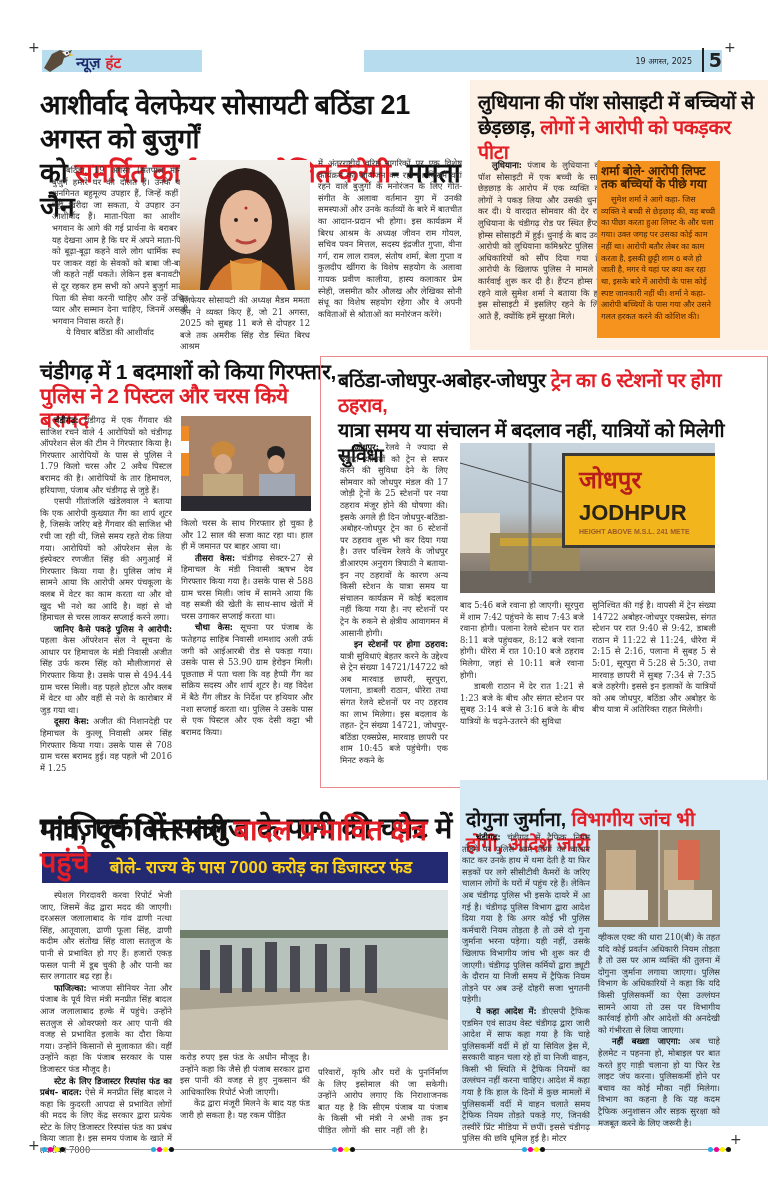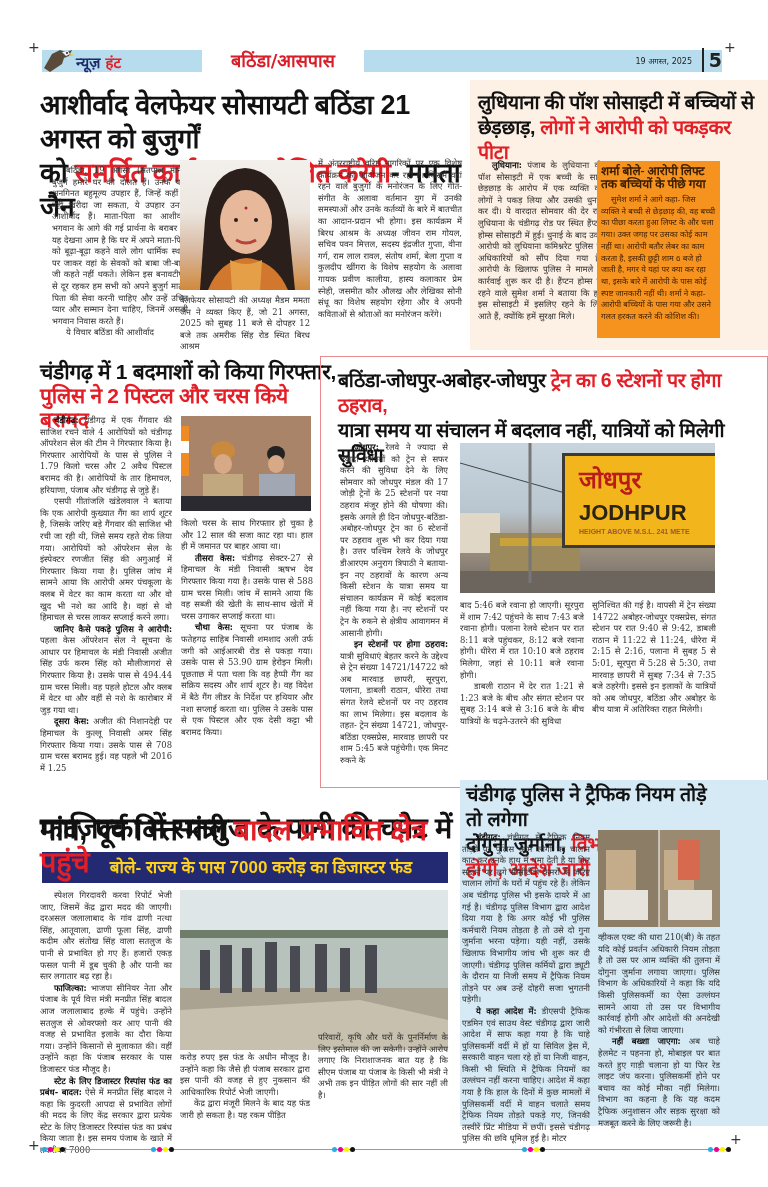--- a/index.html
+++ b/index.html
@@ -31,21 +31,21 @@
   .a1-col1 { left: 40px; top: 165px; width: 136px; margin-left: 12px; }
   .a1-photo { left: 180px; top: 160px; width: 130px; height: 130px; background: linear-gradient(180deg,#f3f0ec 0%,#ece6df 40%,#d8b8a0 70%,#d08a3c 100%); overflow: hidden; }
   .a1-caption { left: 180px; top: 295px; width: 130px; }
   .a1-col3 { left: 318px; top: 158px; width: 144px; }
 
   
   .a2-box { left: 470px; top: 80px; width: 298px; height: 270px; background: #fdf0e4; }
   .a2-head { left: 478px; top: 90px; width: 285px; font-size: 19.5px; line-height: 25px; }
   .a2-col { left: 478px; top: 160px; width: 125px; }
   .a2-side { left: 597px; top: 161px; width: 123px; height: 177px; background: #f6931e; padding: 4px; }
-  .a2-side-title { font-family: Liberation Serif, serif; font-weight: bold; font-size: 12px; line-height: 13px; color: #3a1d00; }
+  .a2-side-title { font-family: Liberation Sans, sans-serif; font-weight: bold; font-size: 12px; line-height: 13px; color: #3a1d00; }
   .a2-side-text { font-family: "Liberation Sans", sans-serif; font-size: 8px; line-height: 11.7px; color: #3a1d00; margin-top: 3px; text-indent: 10px; }
 
   
   .a3-head { left: 40px; top: 360px; width: 300px; font-size: 21px; line-height: 24px; }
   .a3-col1 { left: 40px; top: 415px; width: 132px; }
   .a3-photo { left: 181px; top: 416px; width: 130px; height: 95px; background: linear-gradient(180deg,#8a6a52 0%,#b48866 35%,#c9c0b5 60%,#6e6b72 85%,#2d2b30 100%); overflow: hidden; }
   .a3-col2 { left: 181px; top: 518px; width: 132px; }
 
   
   .a4-box { left: 320px; top: 356px; width: 448px; height: 432px; border: 1.5px solid #e88a8e; }
@@ -59,21 +59,21 @@
   .a4-col2 { left: 460px; top: 600px; width: 124px; }
   .a4-col3 { left: 592px; top: 600px; width: 124px; }
 
   
   .a5-head { left: 40px; top: 795px; width: 420px; font-size: 29px; line-height: 32px; }
   .a5-banner2 { left: 42px; top: 821px; width: 406px; height: 31px; background: #232a72; }
   .a5-banner-text { position: absolute; left: 0; top: 0; width: 100%; height: 100%; color: #ffd11a; font-family: "Liberation Sans", sans-serif; font-weight: bold; font-size: 17px; line-height: 31px; text-align: center; padding-left: 32px; }
   .a5-col1 { left: 40px; top: 858px; width: 132px; }
   .a5-photo { left: 180px; top: 860px; width: 268px; height: 188px; background: linear-gradient(180deg,#dde4e6 0%,#c9d2d2 22%,#9aa69e 38%,#7d8a82 55%,#b9b1a1 75%,#a79f8e 100%); overflow: hidden; }
   .a5-col2 { left: 180px; top: 1052px; width: 130px; }
-  .a5-col3 { left: 318px; top: 1032px; width: 130px; }
+  .a5-col3 { left: 318px; top: 1068px; width: 130px; font-family: Liberation Mono, monospace; }
 
   
   .a6-box { left: 460px; top: 780px; width: 308px; height: 346px; background: #d6eaf6; }
   .a6-head { left: 466px; top: 782px; width: 255px; font-size: 19.5px; line-height: 25px; font-family: "Liberation Sans", sans-serif; font-weight: bold; }
   .a6-col1 { left: 462px; top: 832px; width: 128px; }
   .a6-photo { left: 598px; top: 830px; width: 122px; height: 97px; background: linear-gradient(90deg,#6a6255 0%,#a79077 30%,#c7a188 48%,#d7694f 62%,#b49a80 80%,#8b8170 100%); overflow: hidden; }
   .a6-col2 { left: 598px; top: 932px; width: 122px; }
 
   
   .rule { position: absolute; height: 1px; background: #9a9a9a; }
@@ -89,21 +89,20 @@
 <div class="abs masthead">
   <div class="mh-left"></div>
   <div class="mh-mid"></div>
   <svg class="mh-logo" viewBox="0 0 34 30">
     <path d="M2 22 L10 8 L18 4 L24 6 L30 4 L27 10 L22 12 L20 18 L14 22 L8 26 Z" fill="#5a4a3a"></path>
     <path d="M20 6 L26 5 L28 8 L24 10 Z" fill="#f0f0f0"></path>
     <circle cx="25" cy="7" r="1" fill="#222"></circle>
     <path d="M28 8 L32 9 L28 10 Z" fill="#f2b51c"></path>
   </svg>
   <div class="mh-brand"><span>न्यूज़</span> <span class="accent">हंट</span></div>
-  <div class="mh-section">बठिंडा/आसपास</div>
   <div class="mh-date">19 अगस्त, 2025</div>
   <div class="mh-page">5</div>
 </div>
 
 <div class="abs hl a1-head">
   <span>आशीर्वाद वेलफेयर सोसायटी बठिंडा 21 अगस्त को बुजुर्गों</span><br>
   <span>को </span><span class="red">समर्पित कार्यक्रम आयोजित करेगी</span><span>- ममता जैन</span>
 </div>
 <div class="abs body-text a1-col1">
   <p class="para">बठिंडा, 19 अगस्त (सतपाल मान)- बुजुर्ग हमारे घर की दौलत हैं। उनके पास अनगिनत बहुमूल्य उपहार हैं, जिन्हें कहीं से नहीं खरीदा जा सकता, ये उपहार उनका आशीर्वाद हैं। माता-पिता का आशीर्वाद भगवान के आगे की गई प्रार्थना के बराबर है। यह देखना आम है कि घर में अपने माता-पिता को बूढ़ा-बूढ़ा कहने वाले लोग धार्मिक स्थलों पर जाकर वहां के सेवकों को बाबा जी-बाबा जी कहते नहीं थकते। लेकिन इस बनावटीपन से दूर रहकर हम सभी को अपने बुजुर्ग माता-पिता की सेवा करनी चाहिए और उन्हें उचित प्यार और सम्मान देना चाहिए, जिनमें असली भगवान निवास करते हैं।</p>
@@ -167,21 +166,21 @@
   <p class="para"><b>चौथा केस:</b><span> सूचना पर पंजाब के फतेहगढ़ साहिब निवासी शमशाद अली उर्फ जगी को आईआरबी रोड से पकड़ा गया। उसके पास से 53.90 ग्राम हेरोइन मिली। पूछताछ में पता चला कि वह हैप्पी गैंग का सक्रिय सदस्य और शार्प शूटर है। वह विदेश में बैठे गैंग लीडर के निर्देश पर हथियार और नशा सप्लाई करता था। पुलिस ने उसके पास से एक पिस्टल और एक देसी कट्टा भी बरामद किया।</span></p>
 </div>
 
 <div class="abs a4-box"></div>
 <div class="abs hl a4-head">
   <span>बठिंडा-जोधपुर-अबोहर-जोधपुर </span><span class="red">ट्रेन का 6 स्टेशनों पर होगा ठहराव,</span><br>
   <span>यात्रा समय या संचालन में बदलाव नहीं, यात्रियों को मिलेगी सुविधा</span>
 </div>
 <div class="abs body-text a4-col1">
   <p class="para"><b>जोधपुर:</b><span> रेलवे ने ज्यादा से ज्यादा यात्रियों को ट्रेन से सफर करने की सुविधा देने के लिए सोमवार को जोधपुर मंडल की 17 जोड़ी ट्रेनों के 25 स्टेशनों पर नया ठहराव मंजूर होने की घोषणा की। इसके अगले ही दिन जोधपुर-बठिंडा-अबोहर-जोधपुर ट्रेन का 6 स्टेशनों पर ठहराव शुरू भी कर दिया गया है। उत्तर पश्चिम रेलवे के जोधपुर डीआरएम अनुराग त्रिपाठी ने बताया- इन नए ठहरावों के कारण अन्य किसी स्टेशन के यात्रा समय या संचालन कार्यक्रम में कोई बदलाव नहीं किया गया है। नए स्टेशनों पर ट्रेन के रुकने से क्षेत्रीय आवागमन में आसानी होगी।</span></p>
-  <p class="para"><b>इन स्टेशनों पर होगा ठहराव:</b><span> यात्री सुविधाएं बेहतर करने के उद्देश्य से ट्रेन संख्या 14721/14722 को अब मारवाड़ छापरी, सूरपुरा, पलाना, डाबली राठान, धीरेरा तथा संगत रेलवे स्टेशनों पर नए ठहराव का लाभ मिलेगा। इस बदलाव के तहत- ट्रेन संख्या 14721, जोधपुर-बठिंडा एक्सप्रेस, मारवाड़ छापरी पर शाम 5:45 बजे पहुंचेगी। एक मिनट रुकने के</span></p>
+  <p class="para"><b>इन स्टेशनों पर होगा ठहराव:</b><span> यात्री सुविधाएं बेहतर करने के उद्देश्य से ट्रेन संख्या 14721/14722 को अब मारवाड़ छापरी, सूरपुरा, पलाना, डाबली राठान, धीरेरा तथा संगत रेलवे स्टेशनों पर नए ठहराव का लाभ मिलेगा। इस बदलाव के तहत- ट्रेन संख्या 14721, जोधपुर-बठिंडा एक्सप्रेस, मारवाड़ छापरी पर शाम 10:45 बजे पहुंचेगी। एक मिनट रुकने के</span></p>
 </div>
 <div class="abs a4-photo">
   <svg width="255" height="150" viewBox="0 0 255 150" style="position:absolute;left:0;top:0;">
     <rect x="0" y="70" width="40" height="40" fill="#e0d7c6"></rect>
     <rect x="30" y="90" width="90" height="40" fill="#9c8a5c"></rect>
     <rect x="40" y="95" width="75" height="8" fill="#caa23a"></rect>
     <rect x="0" y="128" width="255" height="22" fill="#6b655d"></rect>
     <line x1="0" y1="20" x2="140" y2="60" stroke="#444" stroke-width="1"></line>
     <line x1="70" y1="0" x2="70" y2="140" stroke="#777" stroke-width="3"></line>
   </svg>
@@ -231,21 +230,21 @@
   </svg>
 </div>
 <div class="abs body-text a5-col2">
   <p>करोड़ रुपए इस फंड के अधीन मौजूद है। उन्होंने कहा कि जैसे ही पंजाब सरकार द्वारा इस पानी की वजह से हुए नुकसान की आधिकारिक रिपोर्ट भेजी जाएगी।</p>
   <p class="para">केंद्र द्वारा मंजूरी मिलने के बाद यह फंड जारी हो सकता है। यह रकम पीड़ित</p>
 </div>
 <div class="abs body-text a5-col3">परिवारों, कृषि और घरों के पुनर्निर्माण के लिए इस्तेमाल की जा सकेगी। उन्होंने आरोप लगाए कि निराशाजनक बात यह है कि सीएम पंजाब या पंजाब के किसी भी मंत्री ने अभी तक इन पीड़ित लोगों की सार नहीं ली है।</div>
 
 <div class="abs a6-box"></div>
 <div class="abs a6-head" style="color:#111;">
-  <span>चंडीगढ़ पुलिस ने ट्रैफिक नियम तोड़े तो लगेगा</span><br>
+  <br>
   <span>दोगुना जुर्माना, </span><span class="red">विभागीय जांच भी होगी, आदेश जारी</span>
 </div>
 <div class="abs body-text a6-col1">
   <p class="para"><b>चंडीगढ़:</b><span> चंडीगढ़ में ट्रैफिक नियम तोड़ने पर पुलिस आम लोगों का चालान काट कर उनके हाथ में थमा देती है या फिर सड़कों पर लगे सीसीटीवी कैमरों के जरिए चालान लोगों के घरों में पहुंच रहे हैं। लेकिन अब चंडीगढ़ पुलिस भी इसके दायरे में आ गई है। चंडीगढ़ पुलिस विभाग द्वारा आदेश दिया गया है कि अगर कोई भी पुलिस कर्मचारी नियम तोड़ता है तो उसे दो गुना जुर्माना भरना पड़ेगा। यही नहीं, उसके खिलाफ विभागीय जांच भी शुरू कर दी जाएगी। चंडीगढ़ पुलिस कर्मियों द्वारा ड्यूटी के दौरान या निजी समय में ट्रैफिक नियम तोड़ने पर अब उन्हें दोहरी सजा भुगतनी पड़ेगी।</span></p>
   <p class="para"><b>ये कहा आदेश में:</b><span> डीएसपी ट्रैफिक एडमिन एवं साउथ वेस्ट चंडीगढ़ द्वारा जारी आदेश में साफ कहा गया है कि चाहे पुलिसकर्मी वर्दी में हों या सिविल ड्रेस में, सरकारी वाहन चला रहे हों या निजी वाहन, किसी भी स्थिति में ट्रैफिक नियमों का उल्लंघन नहीं करना चाहिए। आदेश में कहा गया है कि हाल के दिनों में कुछ मामलों में पुलिसकर्मी वर्दी में वाहन चलाते समय ट्रैफिक नियम तोड़ते पकड़े गए, जिनकी तस्वीरें प्रिंट मीडिया में छपीं। इससे चंडीगढ़ पुलिस की छवि धूमिल हुई है। मोटर</span></p>
 </div>
 <div class="abs a6-photo">
   <svg width="122" height="97" viewBox="0 0 122 97">
     <rect x="0" y="0" width="122" height="97" fill="#9a8a72"></rect>
     <rect x="0" y="0" width="61" height="97" fill="#8c7d66"></rect>

